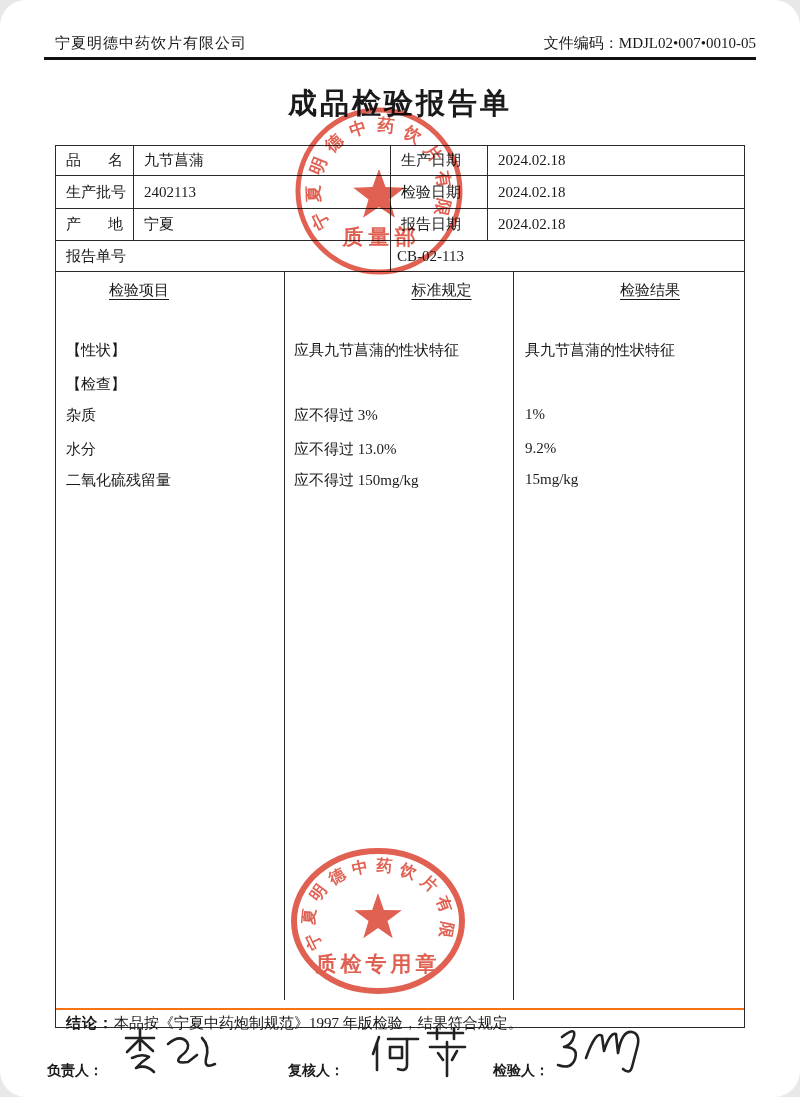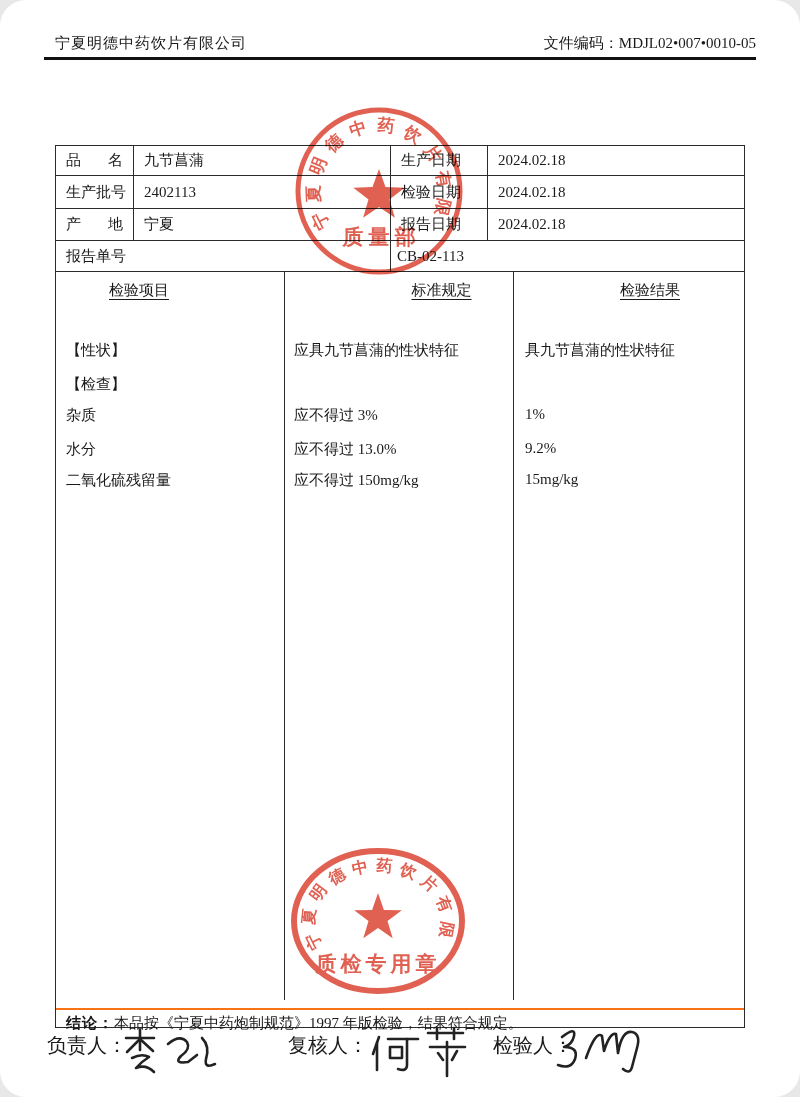--- a/index.html
+++ b/index.html
@@ -39,39 +39,40 @@
   .spec-head{position:absolute; top:9px; text-decoration:underline; text-underline-offset:4px;margin-left:43px;}
   .sh1{left:10px;} .sh2{left:228px; width:229px; text-align:center;} .sh3{left:457px; right:0; text-align:center;}
   .spec-row{position:absolute; left:0; right:0; display:flex;}
   .spec-row .c1{width:228px; box-sizing:border-box; padding-left:10px;}
   .spec-row .c2{width:229px; box-sizing:border-box; padding-left:10px;}
   .spec-row .c3{flex:1; box-sizing:border-box; padding-left:12px;}
   .conclusion{position:absolute; left:0; right:0; top:736px; height:27px; border-top:2px solid #f97316;
               line-height:27px; padding-left:10px; font-size:15px;}
   .conclusion b{letter-spacing:1px;}
   
-  .signlabel{top:1032px; font-size:20px;}
+  .signlabel{top:1062px; font-size:14px;font-weight:bold;}
   .sl1{left:47px;} .sl2{left:288px;} .sl3{left:493px;}
   .sig{position:absolute;}
   .sig path{fill:none; stroke:#222; stroke-width:2.6; stroke-linecap:round; stroke-linejoin:round;}
   
   .stamp{position:absolute; mix-blend-mode:multiply; opacity:.88;}
   .stamp .ring{fill:none; stroke:var(--stamp-color,#dc4a3a);}
   .stamp .star{fill:var(--stamp-color,#dc4a3a);}
   .stamp text{fill:var(--stamp-color,#dc4a3a); font-family:"Liberation Serif","DejaVu Serif",serif; font-weight:bold;}
 </style>
 </head>
 <body>
 
 <div class="page" style="--stamp-color: #dc4a3a;">
 
   <div class="abs company">宁夏明德中药饮片有限公司</div>
   <div class="abs doccode">文件编码：MDJL02•007•0010-05</div>
   <div class="abs headrule"></div>
 
+  <div class="abs title">成品检验报告单</div>
 
   <div class="abs info">
     <div class="cell spread">
       <span>品</span>
         <span>名</span>
     </div>
     <div class="cell">九节菖蒲</div>
     <div class="cell">生产日期</div>
     <div class="cell noR">2024.02.18</div>
 

